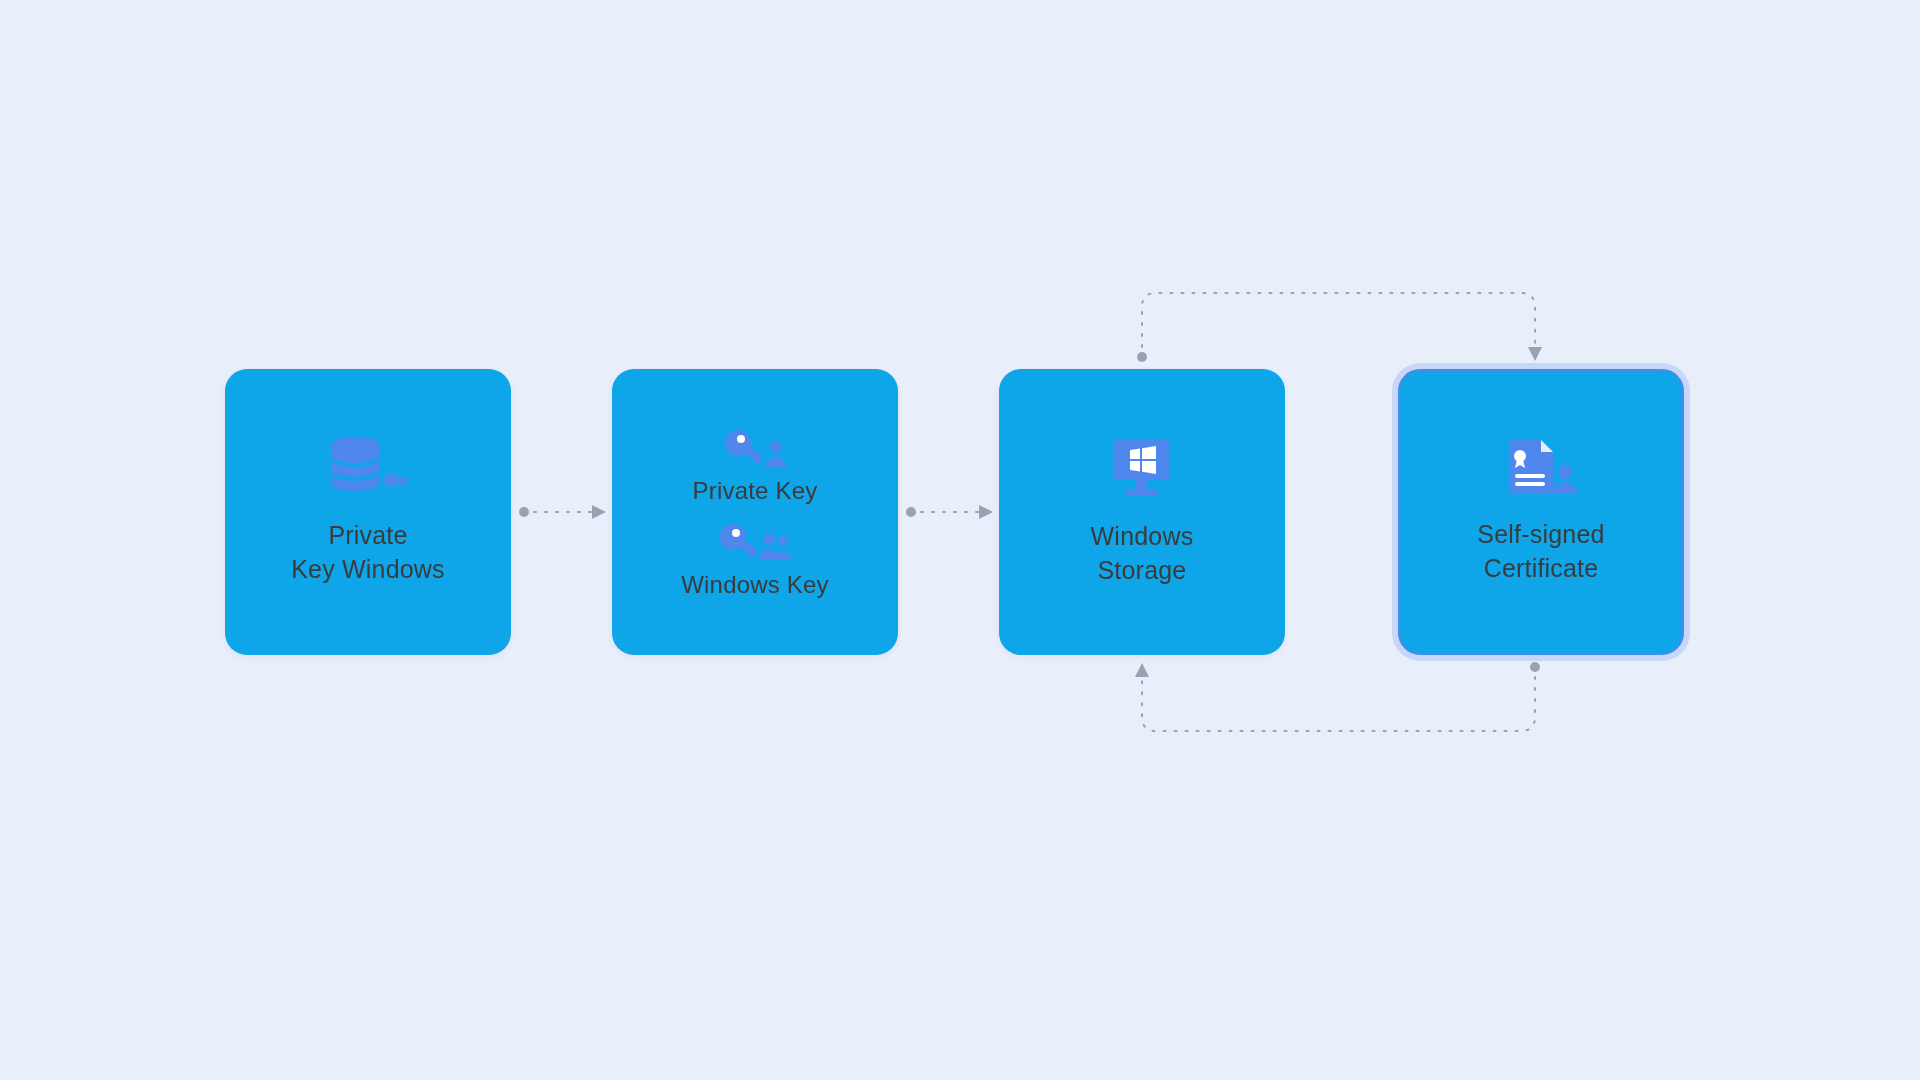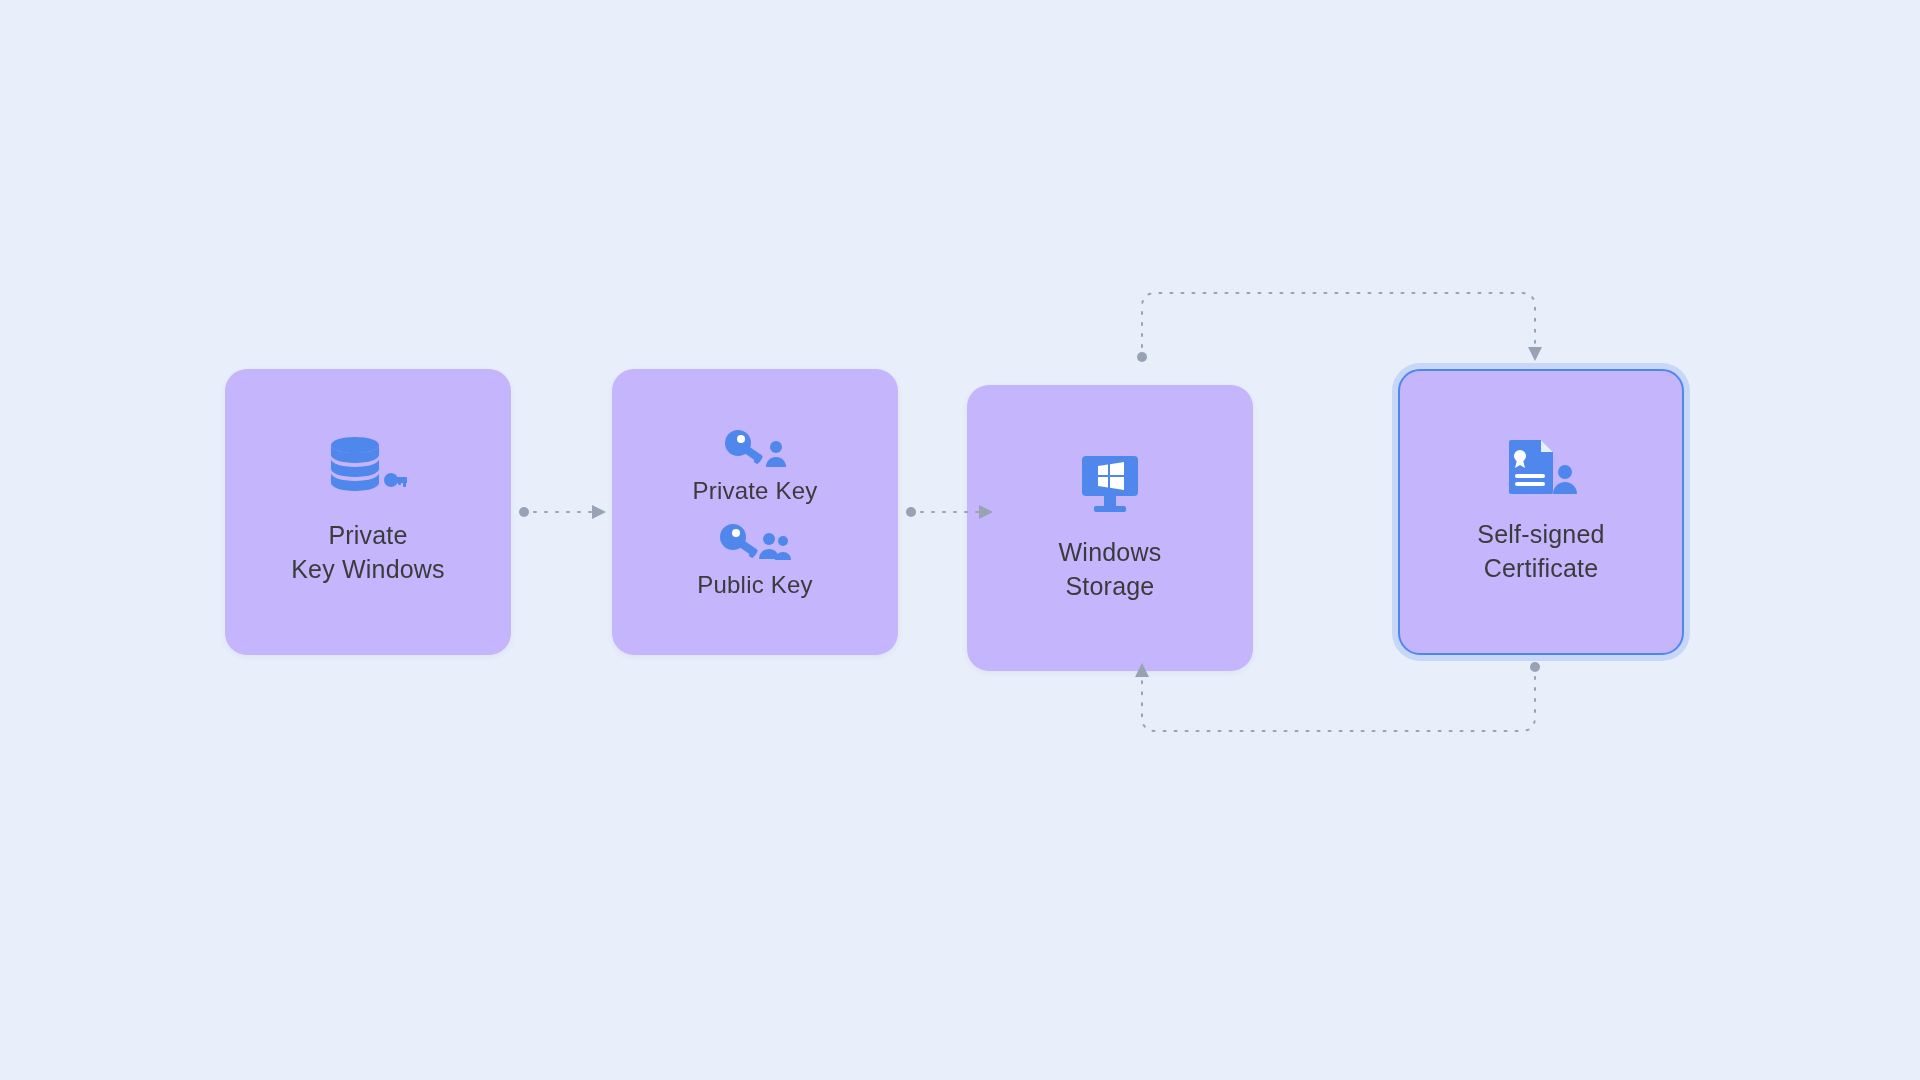--- a/index.html
+++ b/index.html
@@ -11,21 +11,21 @@
     overflow: hidden;
   }
   .stage {
     position: absolute;
     inset: 0;
   }
   .card {
     position: absolute;
     width: 286px;
     height: 286px;
-    background: #c4b5fd;
+    background: #0ea5e9;
     border-radius: 22px;
     box-shadow: 0 2px 6px rgba(30,50,90,.06);
     display: flex;
     flex-direction: column;
     align-items: center;
     justify-content: center;
     text-align: center;
     gap: 18px;
   }
   .card.highlight {
@@ -111,25 +111,25 @@
             <circle cx="19" cy="14" r="4" fill="#ffffff"></circle>
             <rect x="25" y="20" width="20" height="8" rx="2" transform="rotate(35 25 20)"></rect>
             <rect x="36" y="30" width="5" height="8" rx="1" transform="rotate(35 36 30)"></rect>
             <circle cx="52" cy="20" r="6"></circle>
             <path d="M42 40c0-6 4.5-10 10-10s10 4 10 10z"></path>
             <circle cx="66" cy="22" r="5"></circle>
             <path d="M58 41c0-5 3.6-8 8-8s8 3 8 8z"></path>
           </g>
         </svg>
       </span>
-      <div class="sub-label">Public Key</div>
+      <div class="sub-label">Windows Key</div>
     </div>
   </div>
 
-  <div class="card" style="left:967px; top:369px;margin-top:16px;">
+  <div class="card" style="left:999px; top:369px;">
     <span class="icon">
       <svg width="64" height="62" viewBox="0 0 64 62">
         <g fill="currentColor">
           <rect x="4" y="4" width="56" height="40" rx="4"></rect>
           <rect x="26" y="44" width="12" height="10"></rect>
           <rect x="16" y="54" width="32" height="6" rx="2"></rect>
           <g fill="#ffffff">
             <polygon points="20,14 30,12.5 30,23 20,23"></polygon>
             <polygon points="32,12.2 46,10 46,23 32,23"></polygon>
             <polygon points="20,25 30,25 30,35.5 20,34"></polygon>

